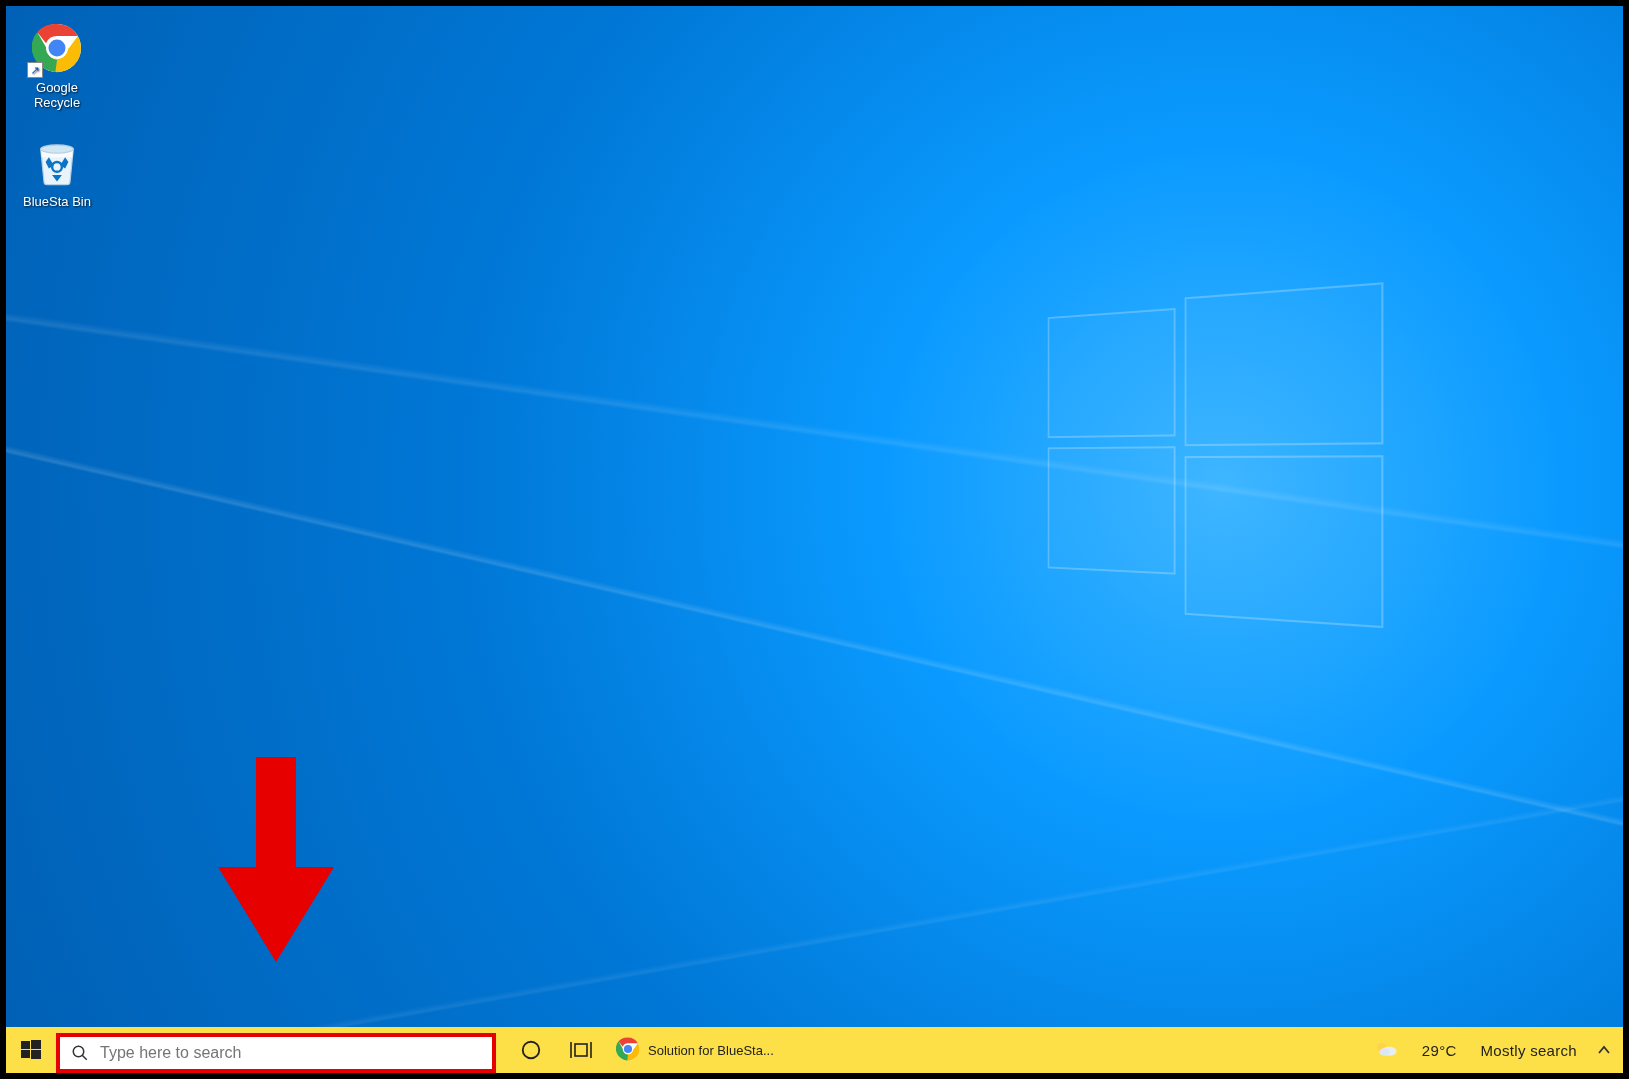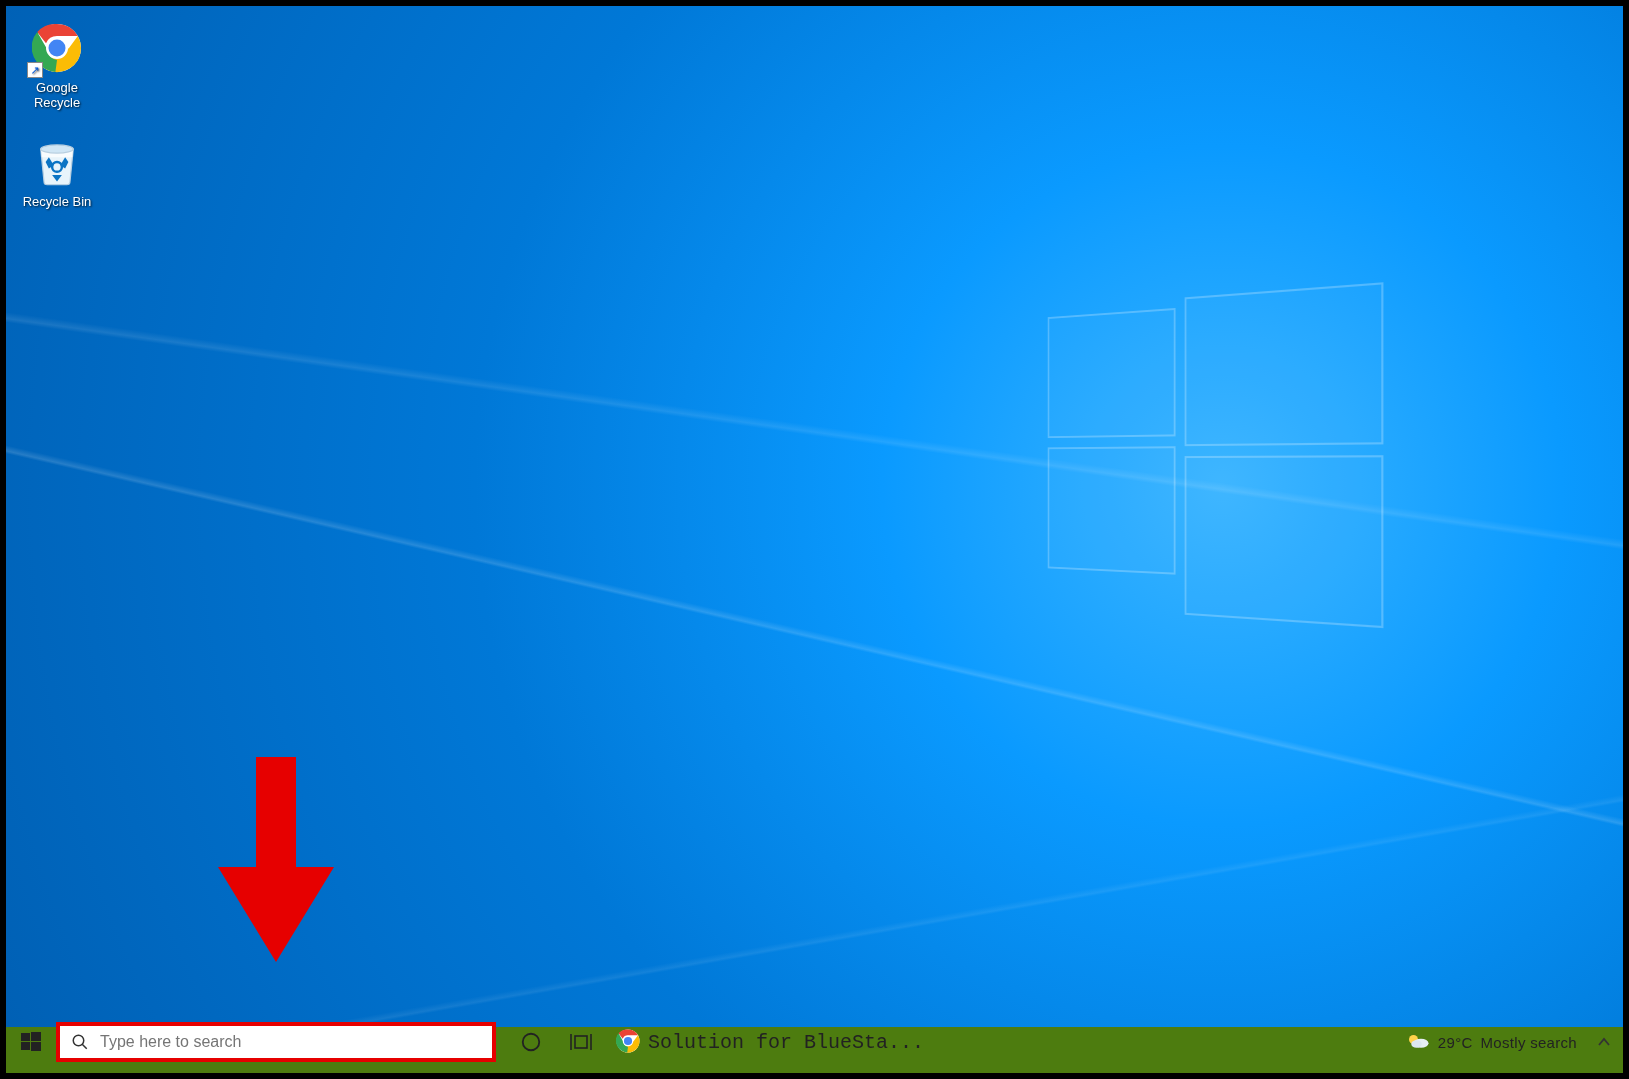--- a/index.html
+++ b/index.html
@@ -49,24 +49,24 @@
     border: 1px solid #888;
     display: flex; align-items: center; justify-content: center;
     font-size: 11px; color: #0057d8;
   }
 
   
   .taskbar {
     position: absolute;
     left: 0; right: 0; bottom: 0;
     height: 46px;
-    background: #4d7c0f;
+    background: #fde047;
     display: flex;
-    align-items: center;
-    padding: 0 4px 16px 0;
+    align-items: flex-end;
+    padding: 0 4px 0 0;
     color: #222;
     font-size: 15px;
   }
   .taskbar > * { flex-shrink: 0; }
   .start-button {
     width: 50px; height: 46px;
     display: flex; align-items: center; justify-content: center;
     cursor: pointer;
   }
   .search-wrap {
@@ -96,24 +96,24 @@
     display: flex; align-items: center; justify-content: center;
     cursor: pointer;
   }
   .app-btn {
     height: 46px;
     display: flex; align-items: center;
     padding: 0 10px;
     gap: 8px;
     cursor: pointer;
   }
-  .app-btn .app-label { font-size: 20px; color: #222; font-family: Liberation Mono, monospace; }
+  .app-btn .app-label { font-size: 13px; color: #222; }
   .spacer { flex: 1; }
   .weather {
-    display: flex; align-items: center; gap: 8px;
+    display: flex; align-items: center; gap: 24px;
     height: 46px; padding: 0 12px; cursor: pointer;
   }
   .weather .w-text { font-size: 15px; letter-spacing: 0.3px; }
   .tray-chevron {
     width: 30px; height: 46px;
     display: flex; align-items: center; justify-content: center;
     cursor: pointer;
   }
 
   
@@ -180,21 +180,21 @@
       <svg viewBox="0 0 64 64" width="52" height="52">
         <path d="M12 16h40l-4 40a4 4 0 0 1-4 4H20a4 4 0 0 1-4-4z" fill="#e8f4fb" stroke="#b8cfe0" stroke-width="1.5"></path>
         <path d="M12 16h40l-1 10H13z" fill="#ffffff" opacity="0.7"></path>
         <ellipse cx="32" cy="16" rx="20" ry="5" fill="#d0e6f5" stroke="#b8cfe0" stroke-width="1.5"></ellipse>
         <path d="M22 26l6 10-6 4-4-8z" fill="#0b74c4"></path>
         <path d="M42 26l-6 10 6 4 4-8z" fill="#0b74c4"></path>
         <path d="M26 48h12l-6 8z" fill="#0b74c4"></path>
         <circle cx="32" cy="38" r="6" fill="none" stroke="#0b74c4" stroke-width="3"></circle>
       </svg>
     </div>
-    <div>Recycle Bin</div>
+    <div>BlueSta Bin</div>
   </div>
 
   <svg class="annotation-arrow" viewBox="0 0 120 210">
     <path d="M40 0 H80 V110 H118 L60 205 L2 110 H40 Z" fill="#e60000"></path>
   </svg>
 </div>
 
 <div class="taskbar">
 
   <div class="start-button">

